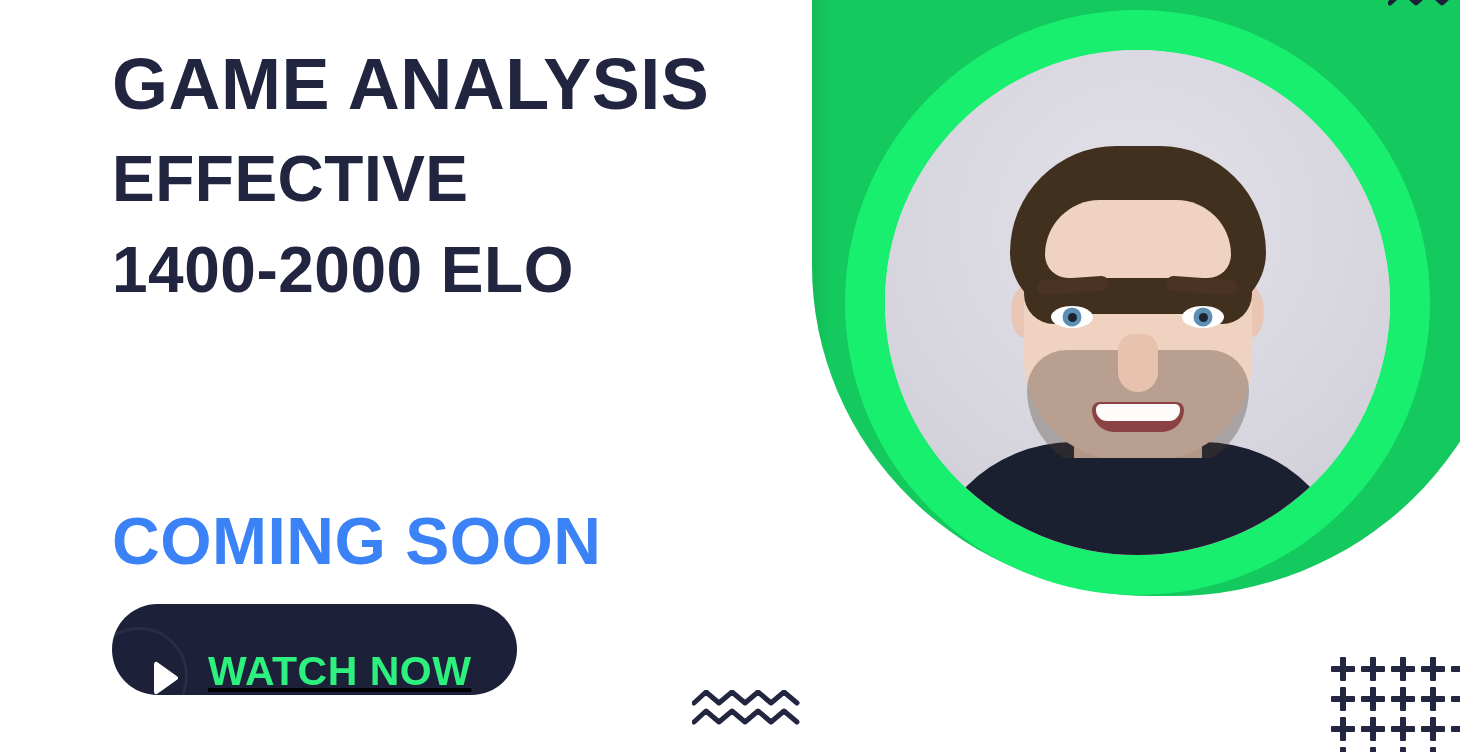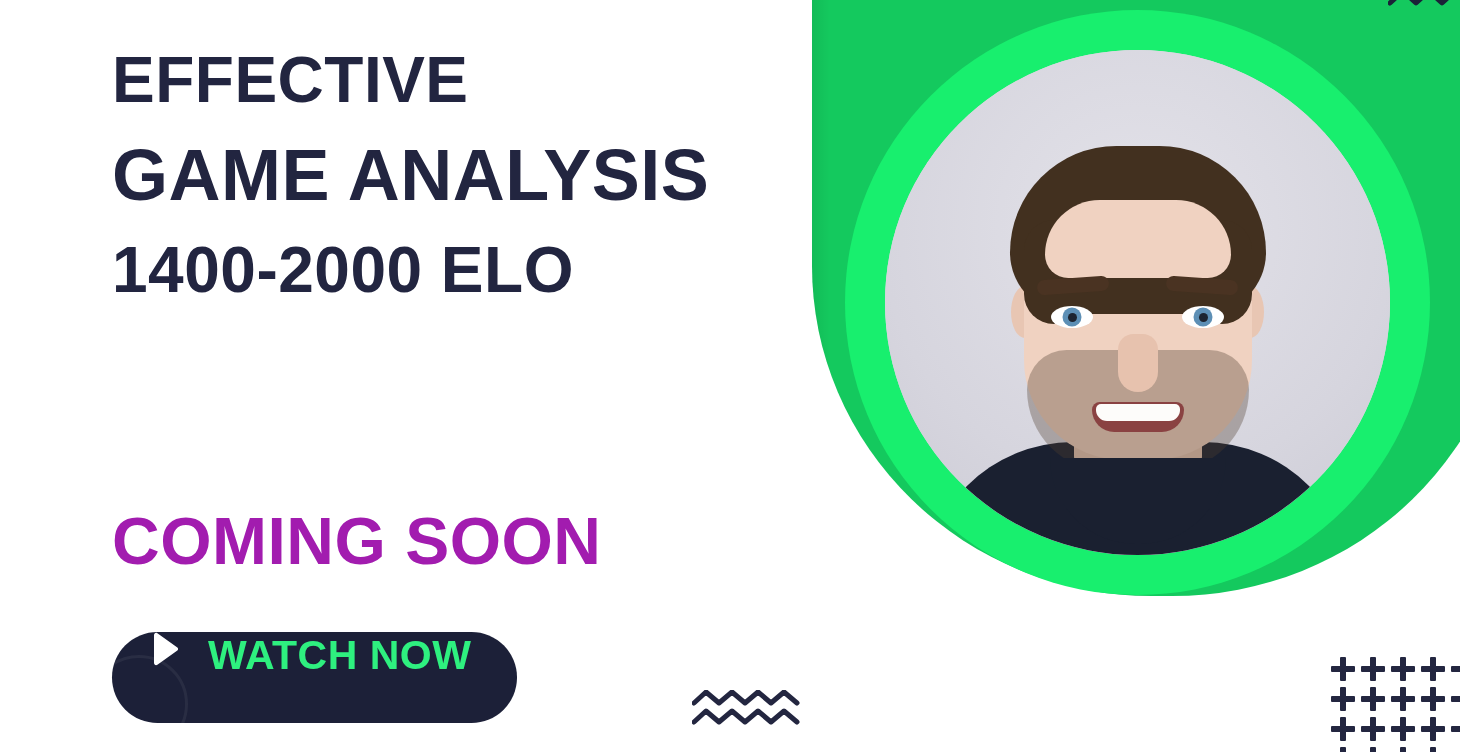--- a/index.html
+++ b/index.html
@@ -252,44 +252,45 @@
     white-space: nowrap;
   }
   .hl-1 { font-size: 64px; margin-bottom: 27px; }
   .hl-2 { font-size: 72px; margin-bottom: 27px; }
   .hl-3 { font-size: 64px; }
 
   .coming-soon {
     position: absolute;
     left: 112px;
     top: 508px;
-    color: #a21caf;
+    color: #3b82f6;
     font-size: 66px;
     font-weight: 800;
     letter-spacing: 0.5px;
     line-height: 1;
     white-space: nowrap;
   }
 
   
   .cta-button {
     position: absolute;
     left: 112px;
-    top: 632px;
+    top: 604px;
     width: 405px;
     height: 91px;
     background: #1c2038;
     border: none;
     border-radius: 46px;
     display: flex;
-    align-items: flex-start;
+    align-items: flex-end;
     padding: 0 0 0 38px;
     box-sizing: border-box;
     cursor: pointer;
     overflow: hidden;
+    text-decoration: underline;
   }
   
   .cta-button::before {
     content: "";
     position: absolute;
     left: -22px; bottom: -30px;
     width: 92px; height: 92px;
     border-radius: 50%;
     border: 3px solid rgba(255,255,255,0.06);
   }
@@ -340,22 +341,22 @@
         </div>
       <div class="ph-nose"></div>
       <div class="ph-mouth">
           <span class="ph-teeth"></span>
         </div>
       <div class="ph-shirtcollar"></div>
     </div>
   </div>
 
   <div class="headline">
+    <div class="headline-line hl-2">GAME ANALYSIS</div>
     <div class="headline-line hl-1">EFFECTIVE</div>
-    <div class="headline-line hl-2">GAME ANALYSIS</div>
     <div class="headline-line hl-3">1400-2000 ELO</div>
   </div>
 
   <div class="coming-soon">COMING SOON</div>
 
   <button class="cta-button">
     <span class="play-icon">
       <svg viewBox="0 0 30 34" width="30" height="34" xmlns="http://www.w3.org/2000/svg">
         <path d="M4 3.2 C4 1.2 5.8 0.2 7.4 1.2 L27 15.2 C28.5 16.2 28.5 17.8 27 18.8 L7.4 32.8 C5.8 33.8 4 32.8 4 30.8 Z" fill="#ffffff"></path>
       </svg>

